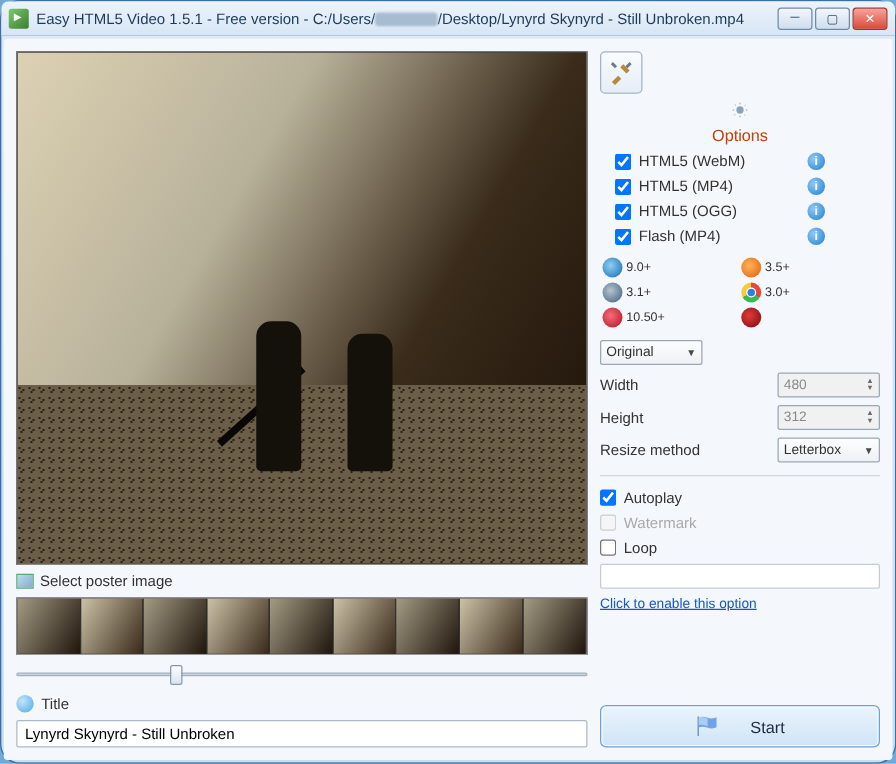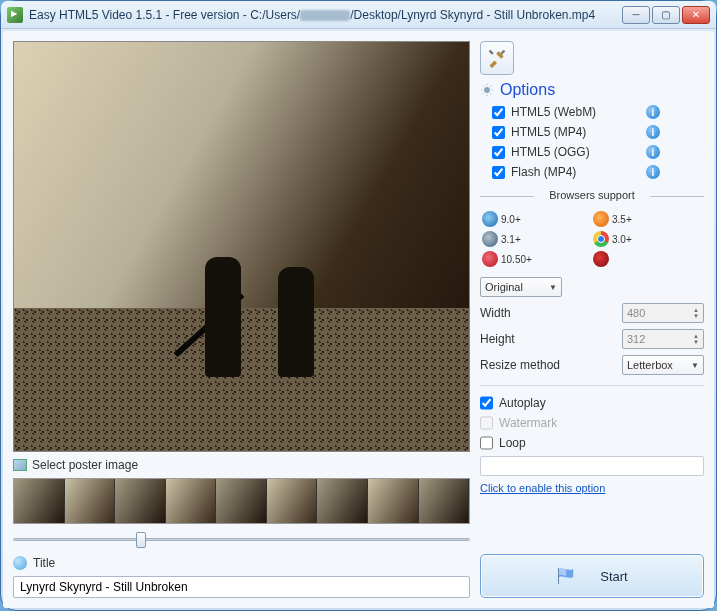--- a/index.html
+++ b/index.html
@@ -33,21 +33,21 @@
 .title-row { display:flex; align-items:center; gap:6px; font-size:12px; color:#333; margin-top:2px; }
 .title-row .ticon { width:14px; height:14px; border-radius:50%; background:radial-gradient(circle at 35% 35%,#bfe6ff,#4fa6e0); }
 .title-input { width:100%; height:22px; border:1px solid #aeb9c5; border-radius:2px; padding:0 6px; font-size:12px; background:#fff; }
 .right { width:224px; display:flex; flex-direction:column; gap:6px; }
 .toprow { display:flex; gap:6px; }
 .newvideo { flex:1; height:34px; border:1px solid #9fb3c9; border-radius:4px; background:linear-gradient(#fafcfe,#e5edf6); display:flex; align-items:center; justify-content:center; gap:8px; font-size:12px; cursor:pointer; }
 .newvideo .fileicon { width:16px; height:20px; background:#e8f3fb; border:1px solid #7bb3e0; border-radius:1px; position:relative; }
 .newvideo .fileicon::before { content:''; position:absolute; right:-1px; top:-1px; width:6px; height:6px; background:#c7e1f5; border-left:1px solid #7bb3e0; border-bottom:1px solid #7bb3e0; }
 .toolsbtn { width:34px; height:34px; border:1px solid #9fb3c9; border-radius:4px; background:linear-gradient(#fafcfe,#e5edf6); display:flex; align-items:center; justify-content:center; cursor:pointer; }
 .toolsbtn svg { width:20px; height:20px; }
-.section-hdr { display:flex; align-items:center; gap:6px; font-size:16px; color:#1d4ed8; }
+.section-hdr { display:flex; align-items:center; gap:6px; font-size:13px; color:#c2410c;flex-direction:column; }
 .gear { width:14px; height:14px; }
 .checkrow { display:flex; align-items:center; gap:6px; font-size:12px; color:#333; padding-left:12px; }
 .checkrow input { width:13px; height:13px; }
 .info { width:14px; height:14px; border-radius:50%; background:radial-gradient(circle at 35% 35%,#8fc8f7,#1e7fd1); color:#fff; font-size:10px; font-weight:bold; display:flex; align-items:center; justify-content:center; margin-left:auto; margin-right:44px; cursor:pointer; }
 .fieldset-label { font-size:11px; color:#333; text-align:center; position:relative; margin-top:4px; }
 .fieldset-label::before,.fieldset-label::after { content:''; position:absolute; top:7px; width:54px; height:1px; background:#b7c3d0; }
 .fieldset-label::before { left:0; }
 .fieldset-label::after { right:0; }
 .browsers { display:grid; grid-template-columns:1fr 1fr; gap:4px 2px; font-size:10px; color:#333; padding:4px 2px; }
 .browsers .bc { display:flex; align-items:center; gap:3px; }
@@ -63,21 +63,21 @@
 .formrow label { flex:1; }
 .sel, .spin { width:82px; height:20px; border:1px solid #9aa7b5; border-radius:2px; background:linear-gradient(#fdfdfd,#eef2f6); font-size:11px; padding:0 4px; display:flex; align-items:center; justify-content:space-between; cursor:pointer; }
 .sel .arrow { font-size:8px; color:#4a4a4a; }
 .spin { background:#f1f1f1; color:#8a8a8a; justify-content:space-between; }
 .spin .arrows { display:flex; flex-direction:column; font-size:6px; line-height:6px; color:#6a6a6a; }
 .hr { height:1px; background:#cfd8e2; margin:4px 0; }
 .plaincheck { display:flex; gap:6px; font-size:12px; color:#333; }
 .plaincheck.disabled { color:#a9a9a9; }
 .wminput { width:100%; height:20px; border:1px solid #c4cdd7; border-radius:2px; background:#fff; }
 .link { font-size:11px; color:#1457c5; text-decoration:underline; cursor:pointer; }
-.startbtn { height:44px; border:1px solid #6fa1d6; border-radius:5px; background:linear-gradient(#eaf4fc,#cfe4f7); display:flex; align-items:center; justify-content:center; gap:22px; font-size:13px; color:#1a2d40; cursor:pointer; margin-top:auto; box-shadow:inset 0 0 0 1px #fff; }
+.startbtn { height:34px; border:1px solid #6fa1d6; border-radius:5px; background:linear-gradient(#eaf4fc,#cfe4f7); display:flex; align-items:center; justify-content:center; gap:22px; font-size:13px; color:#1a2d40; cursor:pointer; margin-top:auto; box-shadow:inset 0 0 0 1px #fff; }
 .flag { width:22px; height:16px; }
 </style>
 </head>
 <body>
 
 <div class="window">
   <div class="titlebar">
     <div class="appicon"></div>
     <div class="title">
       <span>Easy HTML5 Video 1.5.1  - Free version - C:/Users/</span><span class="smudge"></span><span>/Desktop/Lynyrd Skynyrd - Still Unbroken.mp4</span>
@@ -156,21 +156,20 @@
         <input type="checkbox" checked="" style="">
         <span>HTML5 (OGG)</span>
         <span class="info">i</span>
       </div>
       <div class="checkrow">
         <input type="checkbox" checked="" style="">
         <span>Flash (MP4)</span>
         <span class="info">i</span>
       </div>
 
-      <div class="fieldset-label">Browsers support</div>
       <div class="browsers">
         <div class="bc">
             <span class="bicon ie"></span>
             <span>9.0+</span>
           </div>
         <div class="bc">
             <span class="bicon ff"></span>
             <span>3.5+</span>
           </div>
         <div class="bc">

